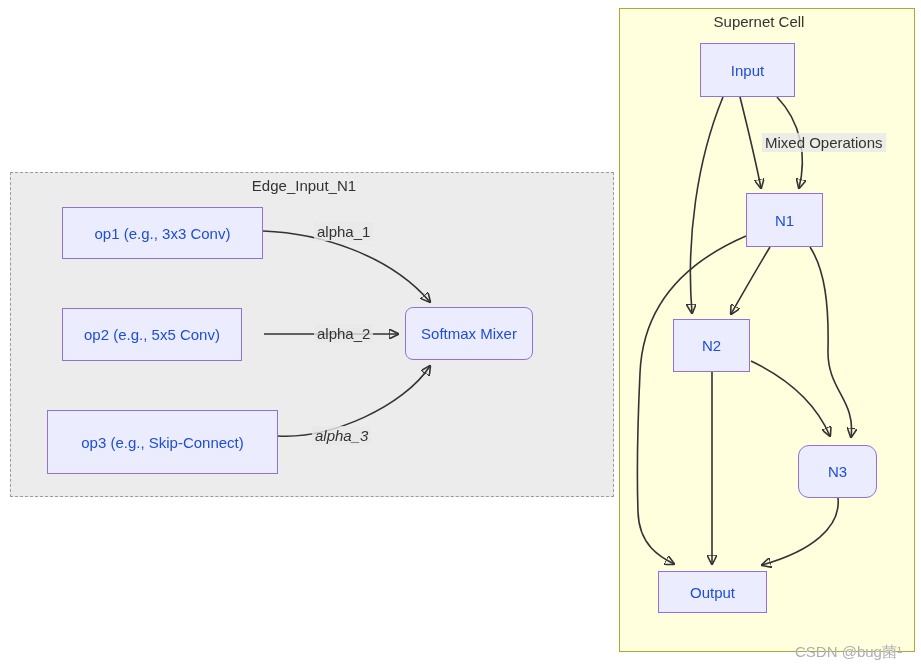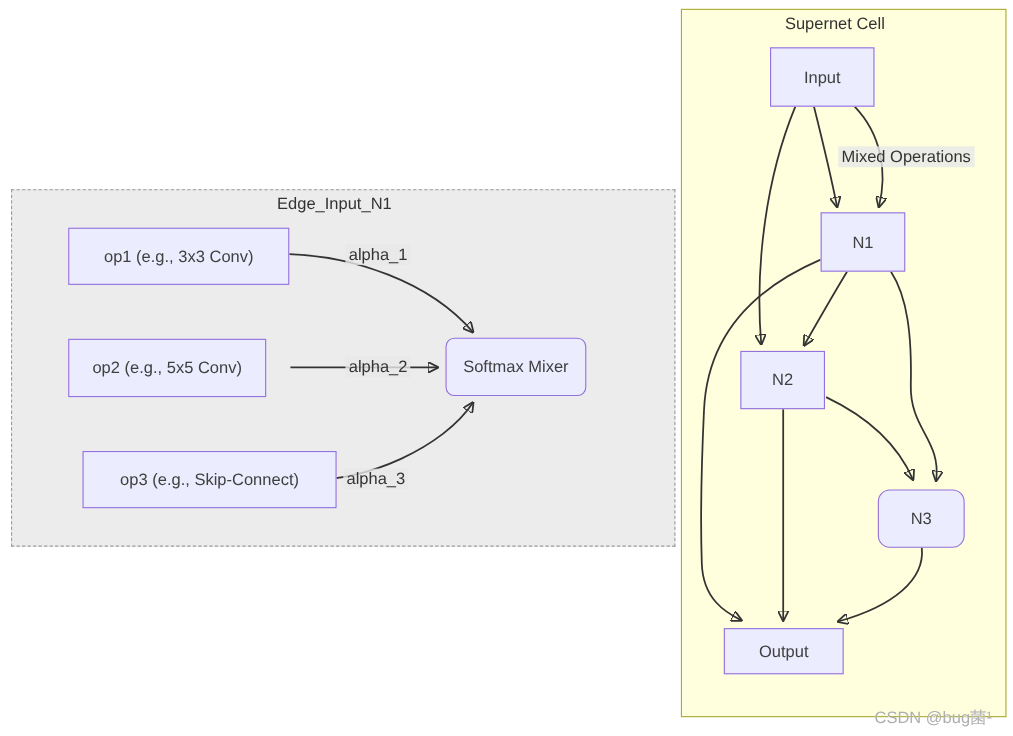--- a/index.html
+++ b/index.html
@@ -18,37 +18,37 @@
   .cluster-left .cluster-title{top:4px;}
   .cluster-right .cluster-title{top:4px;}
 
   
   svg.edges{position:absolute;left:0;top:0;width:921px;height:669px;z-index:1;}
   svg.edges path{fill:none;stroke:#333333;stroke-width:1.6px;}
 
   
   .node{position:absolute;box-sizing:border-box;background:#ECECFF;
         border:1.5px solid #9370DB;display:flex;align-items:center;justify-content:center;
-        font-size:15px;color:#404040;z-index:2;white-space:nowrap;}
+        font-size:15px;color:#1d4ed8;z-index:2;white-space:nowrap;}
   .n-op1{left:62px;top:207px;width:201px;height:52px;}
   .n-op2{left:62px;top:308px;width:180px;height:53px;}
-  .n-op3{left:47px;top:410px;width:231px;height:52px;margin-left:28px;}
+  .n-op3{left:47px;top:410px;width:231px;height:64px;}
   .n-mixer{left:405px;top:307px;width:128px;height:53px;border-radius:8px;}
   .n-input{left:700px;top:43px;width:95px;height:54px;}
   .n-n1{left:746px;top:193px;width:77px;height:54px;}
   .n-n2{left:673px;top:319px;width:77px;height:53px;}
   .n-n3{left:798px;top:445px;width:79px;height:53px;border-radius:11px;}
   .n-output{left:658px;top:571px;width:109px;height:42px;}
 
   
   .elabel{position:absolute;z-index:3;font-size:15px;color:#333;
           background:rgba(232,232,232,0.8);padding:1px 3px;white-space:nowrap;}
   .l-alpha1{left:314px;top:222px;}
   .l-alpha2{left:314px;top:324px;text-align:right;}
-  .l-alpha3{left:312px;top:426px;}
+  .l-alpha3{left:312px;top:426px;font-style:italic;}
   .l-mixed{left:762px;top:133px;}
 
   
   .watermark{position:absolute;left:795px;top:643px;z-index:4;font-size:15px;
              color:rgba(160,160,160,0.85);text-shadow:0 1px 0 rgba(255,255,255,0.9);
              white-space:nowrap;}
 </style>
 </head>
 <body>
 

